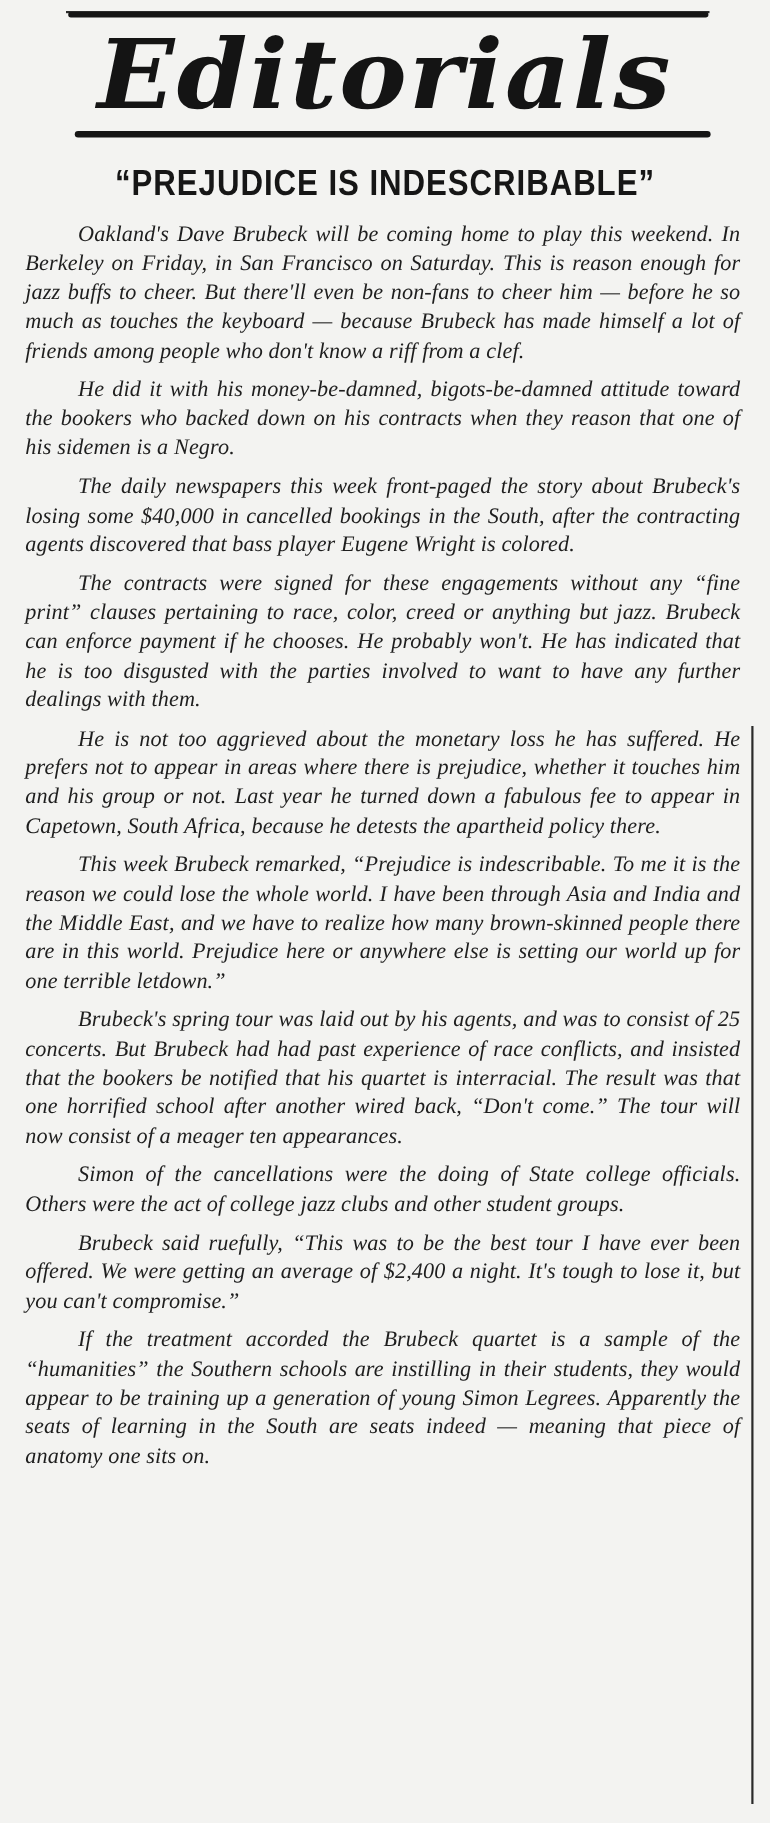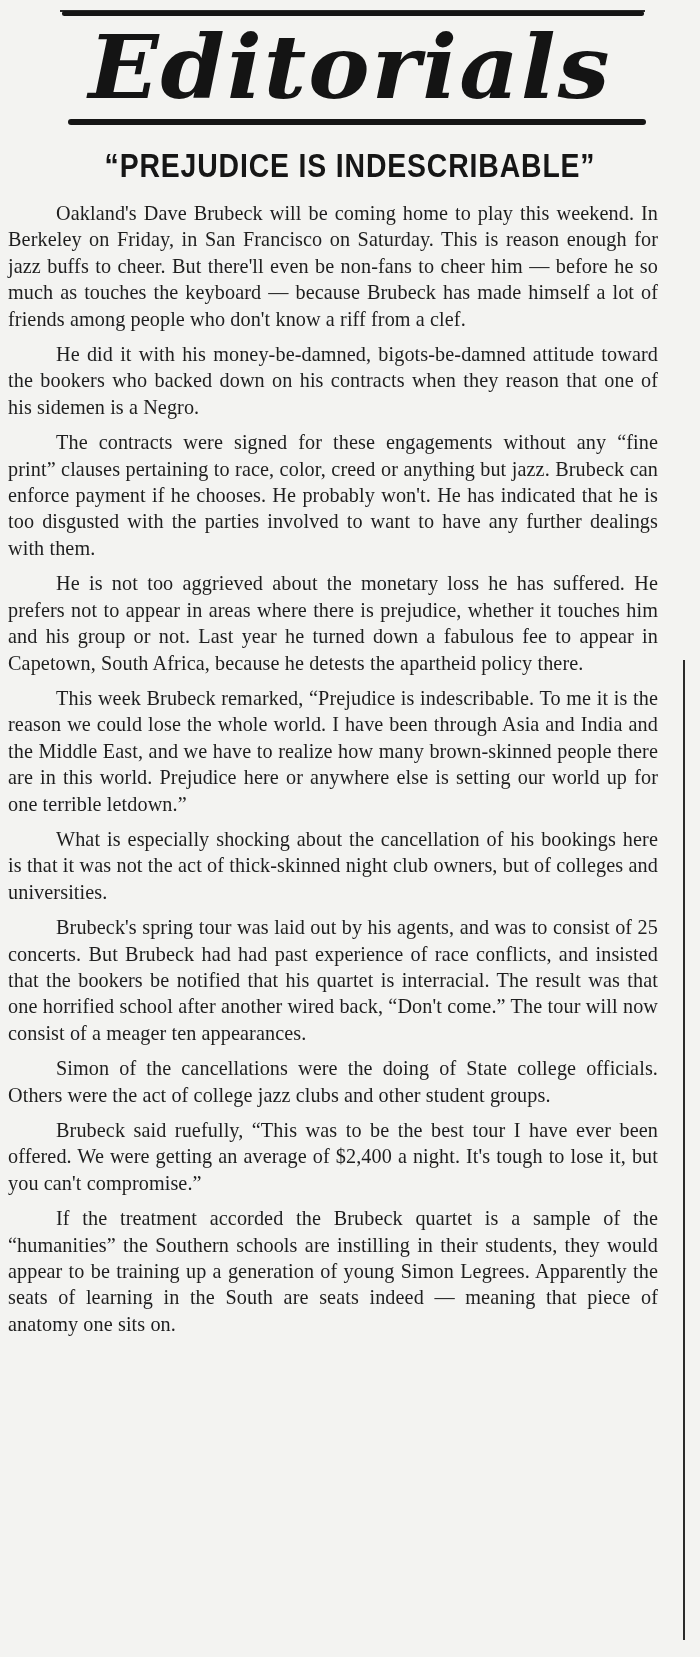--- a/index.html
+++ b/index.html
@@ -36,24 +36,25 @@
     position:absolute; left:0; top:146px; width:700px;
     text-align:center;
     font-family:"Liberation Sans", sans-serif;
     font-weight:bold; font-size:33px; line-height:40px;
     letter-spacing:1px;
     color:#161616;
     transform:scaleX(0.86);
     transform-origin:center;
   }
   .article {
-    position:absolute; left:8px; top:200px; width:650px;
+    position:absolute; left:23px; top:200px; width:650px;
     font-size:20.2px; line-height:26.4px;
     text-align:justify;
     letter-spacing:0.1px;
+    font-style:italic;
   }
   .article p {
     margin:0 0 9px 0;
     text-indent:48px;
   }
   .v-rule {
     position:absolute; left:683px; top:660px; width:2px; height:980px;
     background:#2a2a2a;
   }
 </style>
@@ -64,24 +65,24 @@
   <div class="top-rule-thin"></div>
   <div class="top-rule"></div>
   <div class="masthead">Editorials</div>
   <div class="bottom-rule"></div>
 
   <div class="headline">“PREJUDICE IS INDESCRIBABLE”</div>
 
   <div class="article">
     <p>Oakland's Dave Brubeck will be coming home to play this weekend. In Berkeley on Friday, in San Francisco on Saturday. This is reason enough for jazz buffs to cheer. But there'll even be non-fans to cheer him — before he so much as touches the keyboard — because Brubeck has made himself a lot of friends among people who don't know a riff from a clef.</p>
     <p>He did it with his money-be-damned, bigots-be-damned attitude toward the bookers who backed down on his contracts when they reason that one of his sidemen is a Negro.</p>
+    <p>The daily newspapers this week front-paged the story about Brubeck's losing some $40,000 in cancelled bookings in the South, after the contracting agents discovered that bass player Eugene Wright is colored.</p>
     <p>The contracts were signed for these engagements without any “fine print” clauses pertaining to race, color, creed or anything but jazz. Brubeck can enforce payment if he chooses. He probably won't. He has indicated that he is too disgusted with the parties involved to want to have any further dealings with them.</p>
     <p>He is not too aggrieved about the monetary loss he has suffered. He prefers not to appear in areas where there is prejudice, whether it touches him and his group or not. Last year he turned down a fabulous fee to appear in Capetown, South Africa, because he detests the apartheid policy there.</p>
     <p>This week Brubeck remarked, “Prejudice is indescribable. To me it is the reason we could lose the whole world. I have been through Asia and India and the Middle East, and we have to realize how many brown-skinned people there are in this world. Prejudice here or anywhere else is setting our world up for one terrible letdown.”</p>
-    <p>What is especially shocking about the cancellation of his bookings here is that it was not the act of thick-skinned night club owners, but of colleges and universities.</p>
     <p>Brubeck's spring tour was laid out by his agents, and was to consist of 25 concerts. But Brubeck had had past experience of race conflicts, and insisted that the bookers be notified that his quartet is interracial. The result was that one horrified school after another wired back, “Don't come.” The tour will now consist of a meager ten appearances.</p>
     <p>Simon of the cancellations were the doing of State college officials. Others were the act of college jazz clubs and other student groups.</p>
     <p>Brubeck said ruefully, “This was to be the best tour I have ever been offered. We were getting an average of $2,400 a night. It's tough to lose it, but you can't compromise.”</p>
     <p>If the treatment accorded the Brubeck quartet is a sample of the “humanities” the Southern schools are instilling in their students, they would appear to be training up a generation of young Simon Legrees. Apparently the seats of learning in the South are seats indeed — meaning that piece of anatomy one sits on.</p>
   </div>
 
   <div class="v-rule"></div>
 </div>
 
 </body></html>

